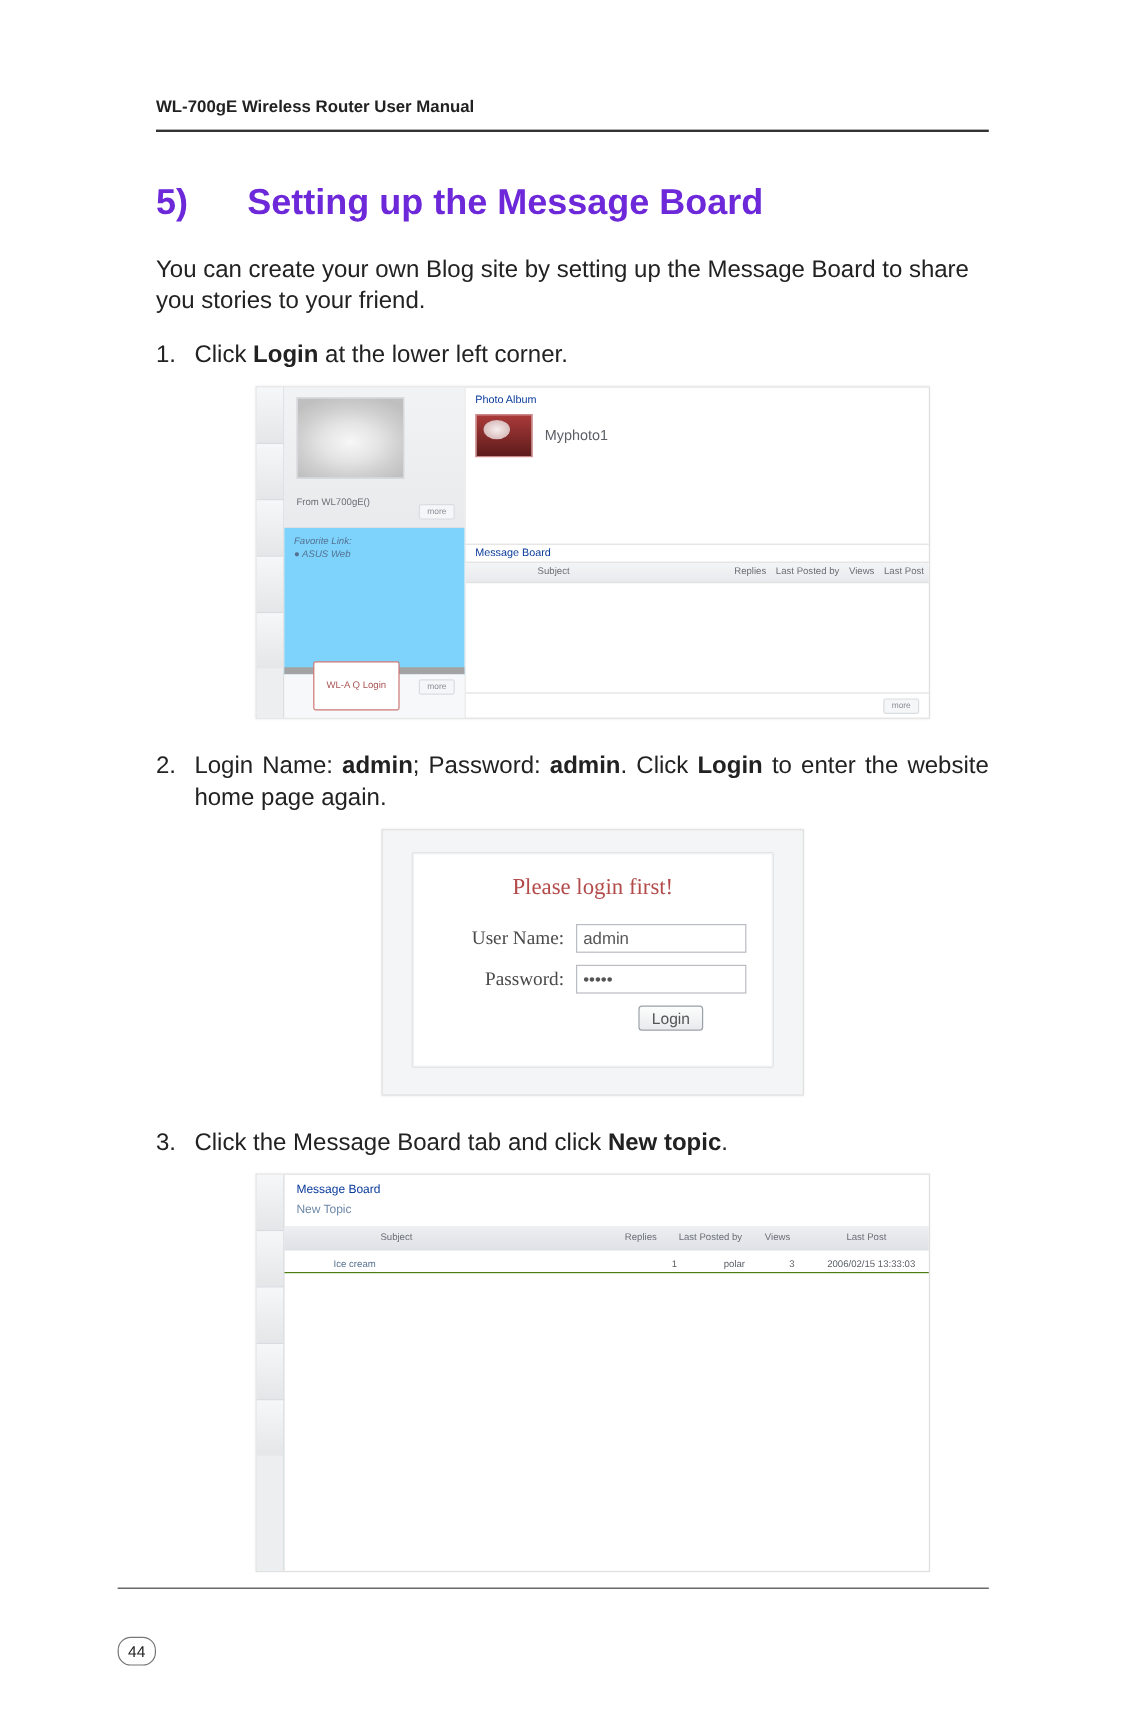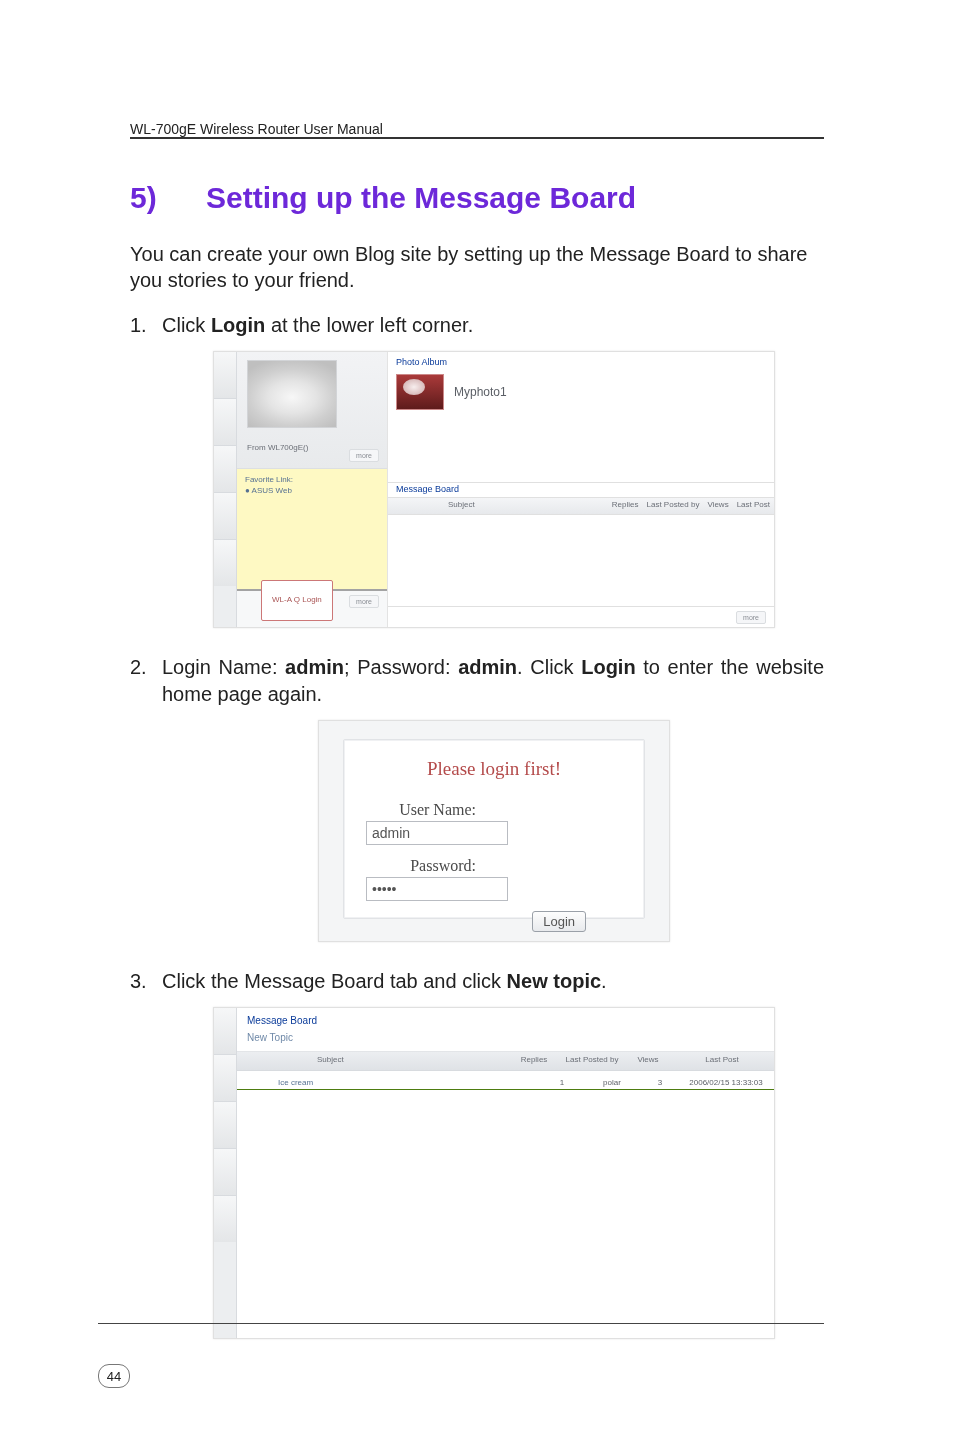--- a/index.html
+++ b/index.html
@@ -23,25 +23,24 @@
     color:var(--text-color);
     background:#fff;
     position:relative;
     box-sizing:border-box;
   }
   .page{
     padding: 80px 130px 0 130px;
   }
   .running-head{
     font-size:14px;
-    font-weight:normal;
+    font-weight:bold;
     border-bottom:2px solid #333;
-    padding-bottom:0;
+    padding-bottom:12px;
     margin-bottom:42px;
-    margin-top:41px;
   }
   h1.title{
     font-size:30px;
     font-weight:bold;
     margin:0 0 26px 0;
     color:#6d28d9;
   }
   h1.title .num{display:inline-block;width:76px;}
   p.body{
     font-size:20px;
@@ -93,22 +92,23 @@
     position:absolute;left:10px;top:8px;width:88px;height:66px;
     background: radial-gradient(60px 40px at 50% 55%, #f7f7f7 0%, #e4e4e4 40%, #cfcfcf 70%, #bfbfbf 100%);
     border:1px solid #d2d4d7;
   }
   .album-meta{position:absolute;left:10px;bottom:14px;color:#6b6f77;}
   .album-more{
     position:absolute;right:8px;bottom:6px;background:#f5f6f8;border:1px solid #dadde0;
     padding:0 6px;height:11px;line-height:11px;border-radius:2px;font-size:7px;color:#8a8e94;
   }
   .links-box{
-    flex:1;background:#fef9c3;padding:6px 8px;border-bottom:2px solid #a3a3a3;
+    flex:1;background:#7dd3fc;padding:6px 8px;border-bottom:6px solid #a3a3a3;
     color:#567192;
+    font-style:italic;
   }
   .login-strip{
     height:36px;background:#f7f8f9;position:relative;
   }
   .login-more{
     position:absolute;right:8px;top:4px;background:#f5f6f8;border:1px solid #dadde0;
     padding:0 6px;height:11px;line-height:11px;border-radius:2px;font-size:7px;color:#8a8e94;
   }
   .login-btn{
     position:absolute;left:24px;bottom:6px;
@@ -159,21 +159,21 @@
   .fig2-card{
     position:absolute;left:24px;top:18px;right:24px;bottom:22px;
     background:#fff;border:1px solid #e1e3e6;border-radius:2px;
     box-shadow:0 0 0 1px #f0f1f3 inset;
     padding:14px 22px;
     font-family: Georgia, 'Times New Roman', serif;
   }
   .fig2-title{
     text-align:center;color:var(--red);font-size:19px;margin:2px 0 18px 0;
   }
-  .fld-row{display:flex;align-items:flex-start;margin-bottom:10px;flex-direction:column;}
+  .fld-row{display:flex;align-items:center;margin-bottom:10px;}
   .fld-label{width:110px;text-align:right;font-size:16px;color:#4a4a4a;padding-right:10px;}
   .fld-input{
     width:130px;height:22px;border:1px solid #b9bcc2;background:#fff;font-size:14px;padding:0 5px;
     font-family: Arial, sans-serif; color:#555;
   }
   .fig2-btnrow{display:flex;justify-content:flex-end;padding-right:36px;margin-top:2px;}
   .fig2-btn{
     font-family: Arial, sans-serif;
     font-size:13px;color:#555;
     background:linear-gradient(#fdfdfd,#e8eaed);

